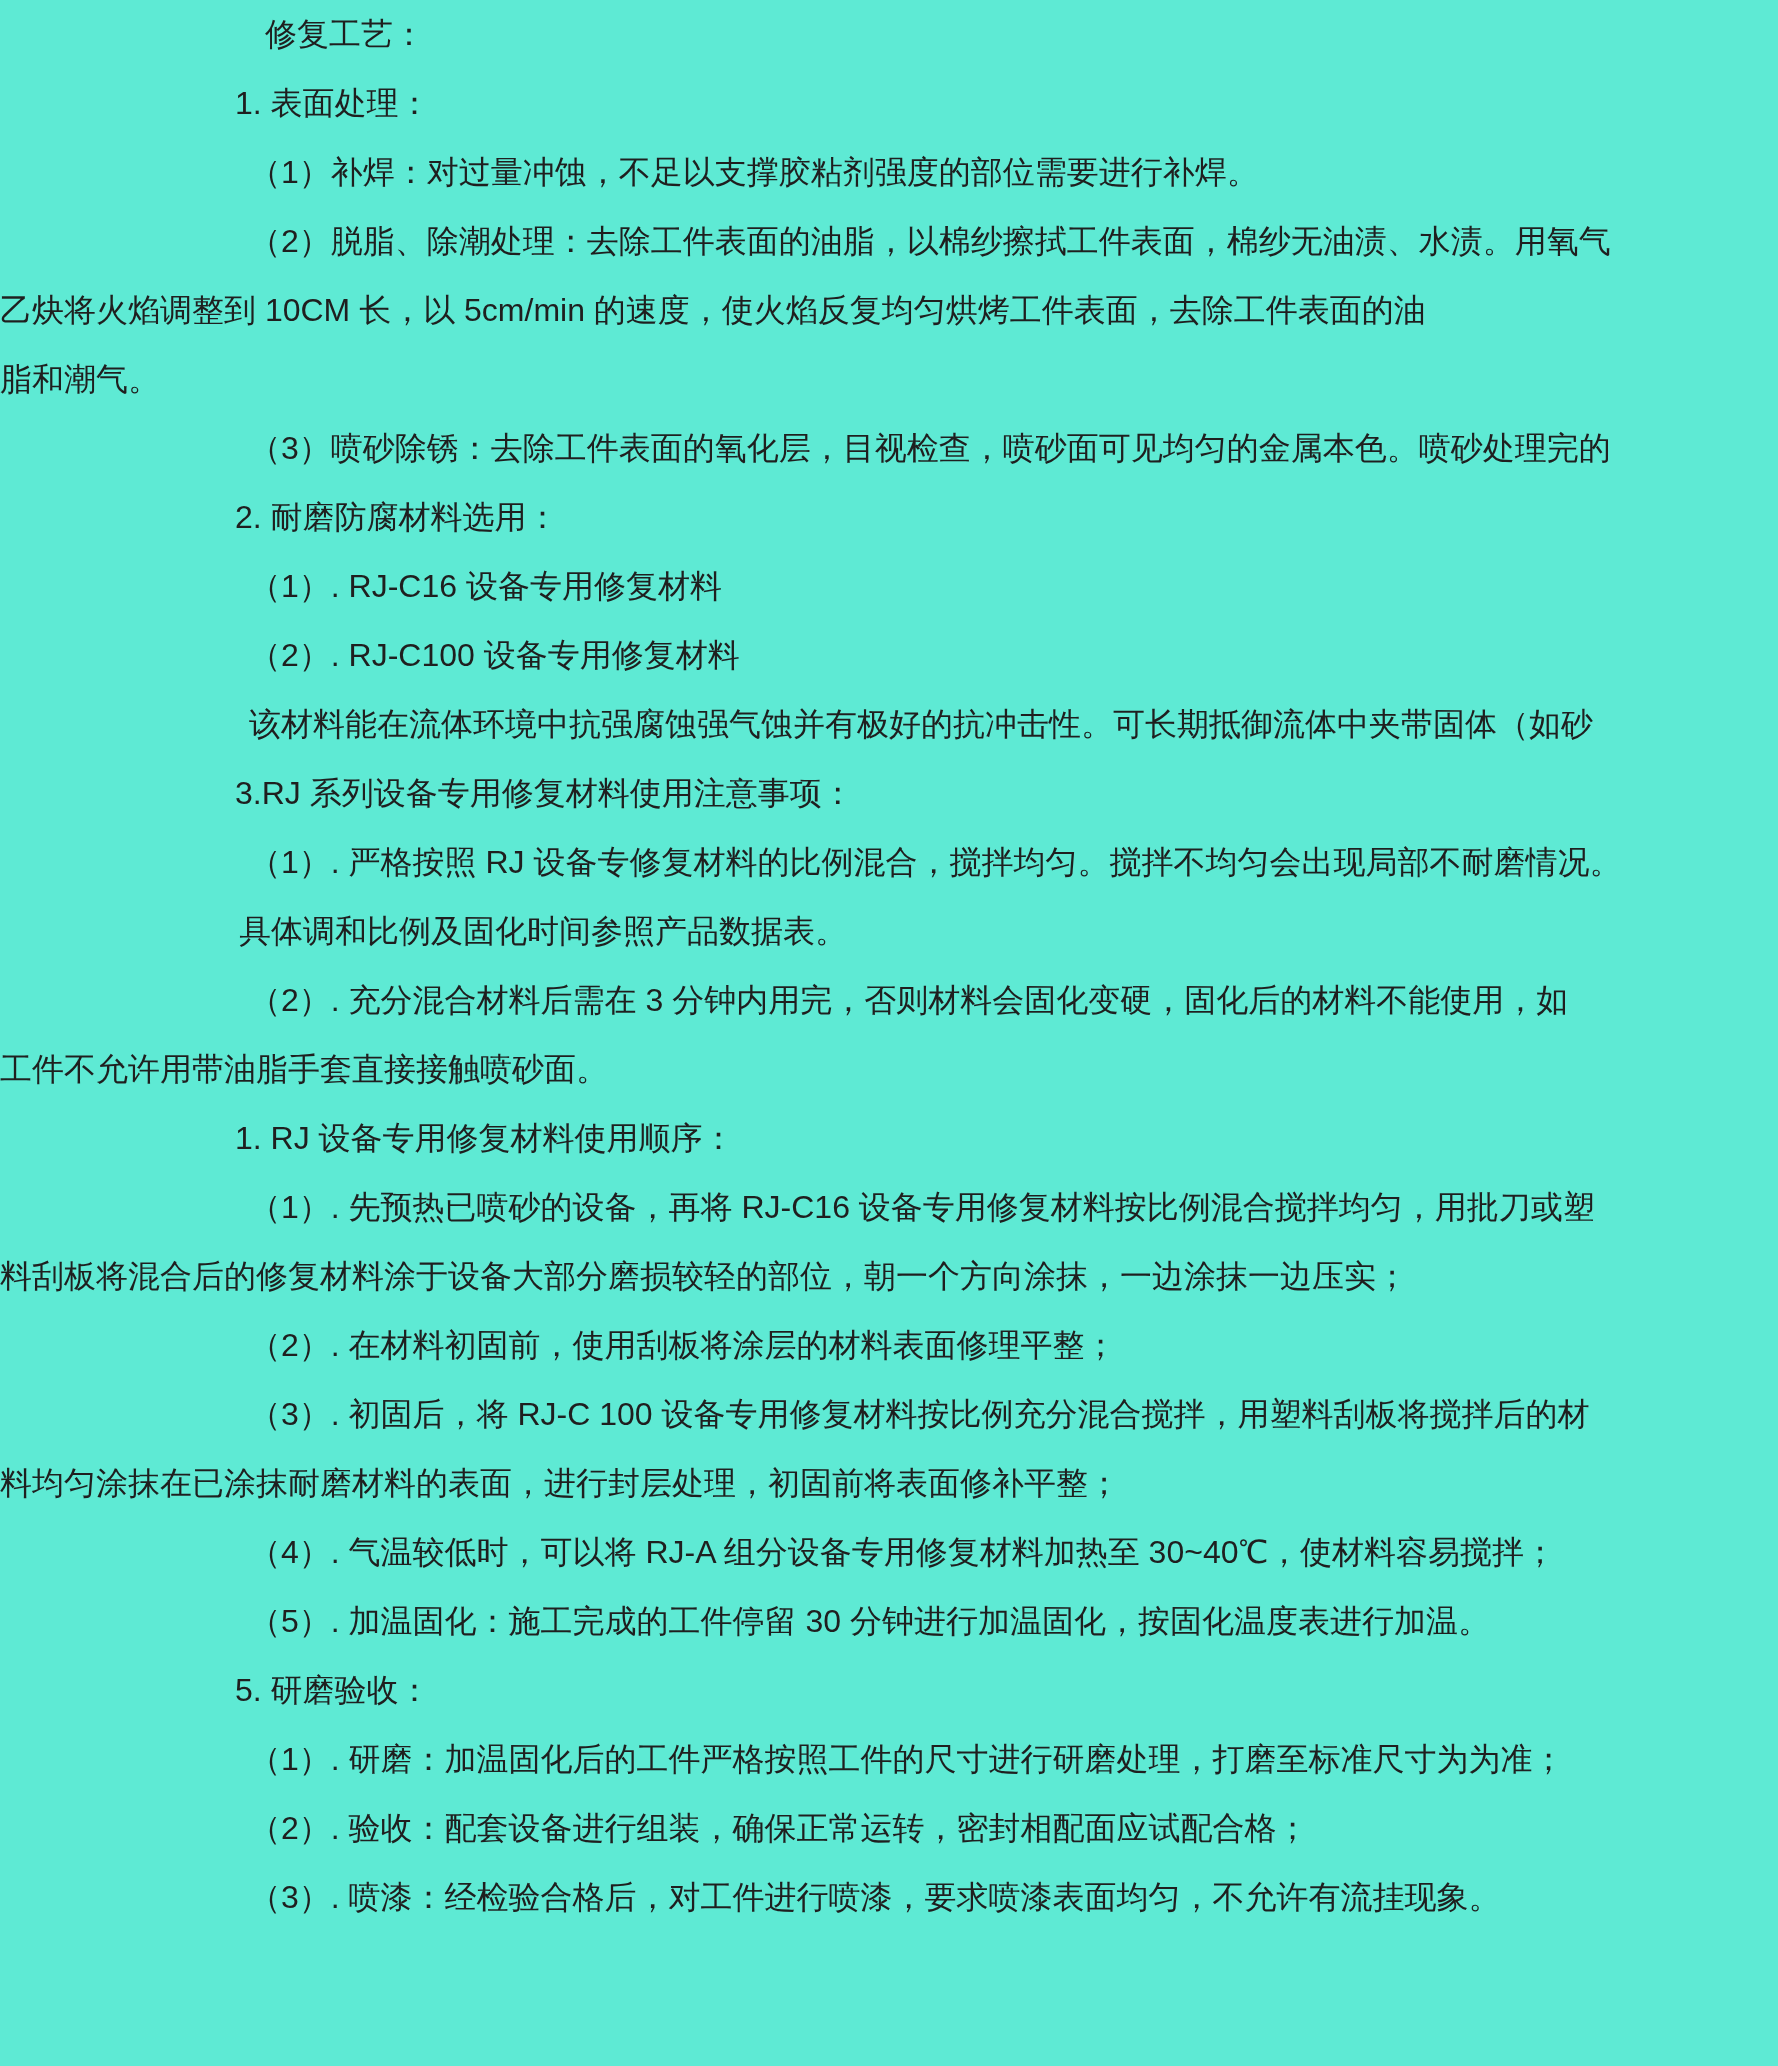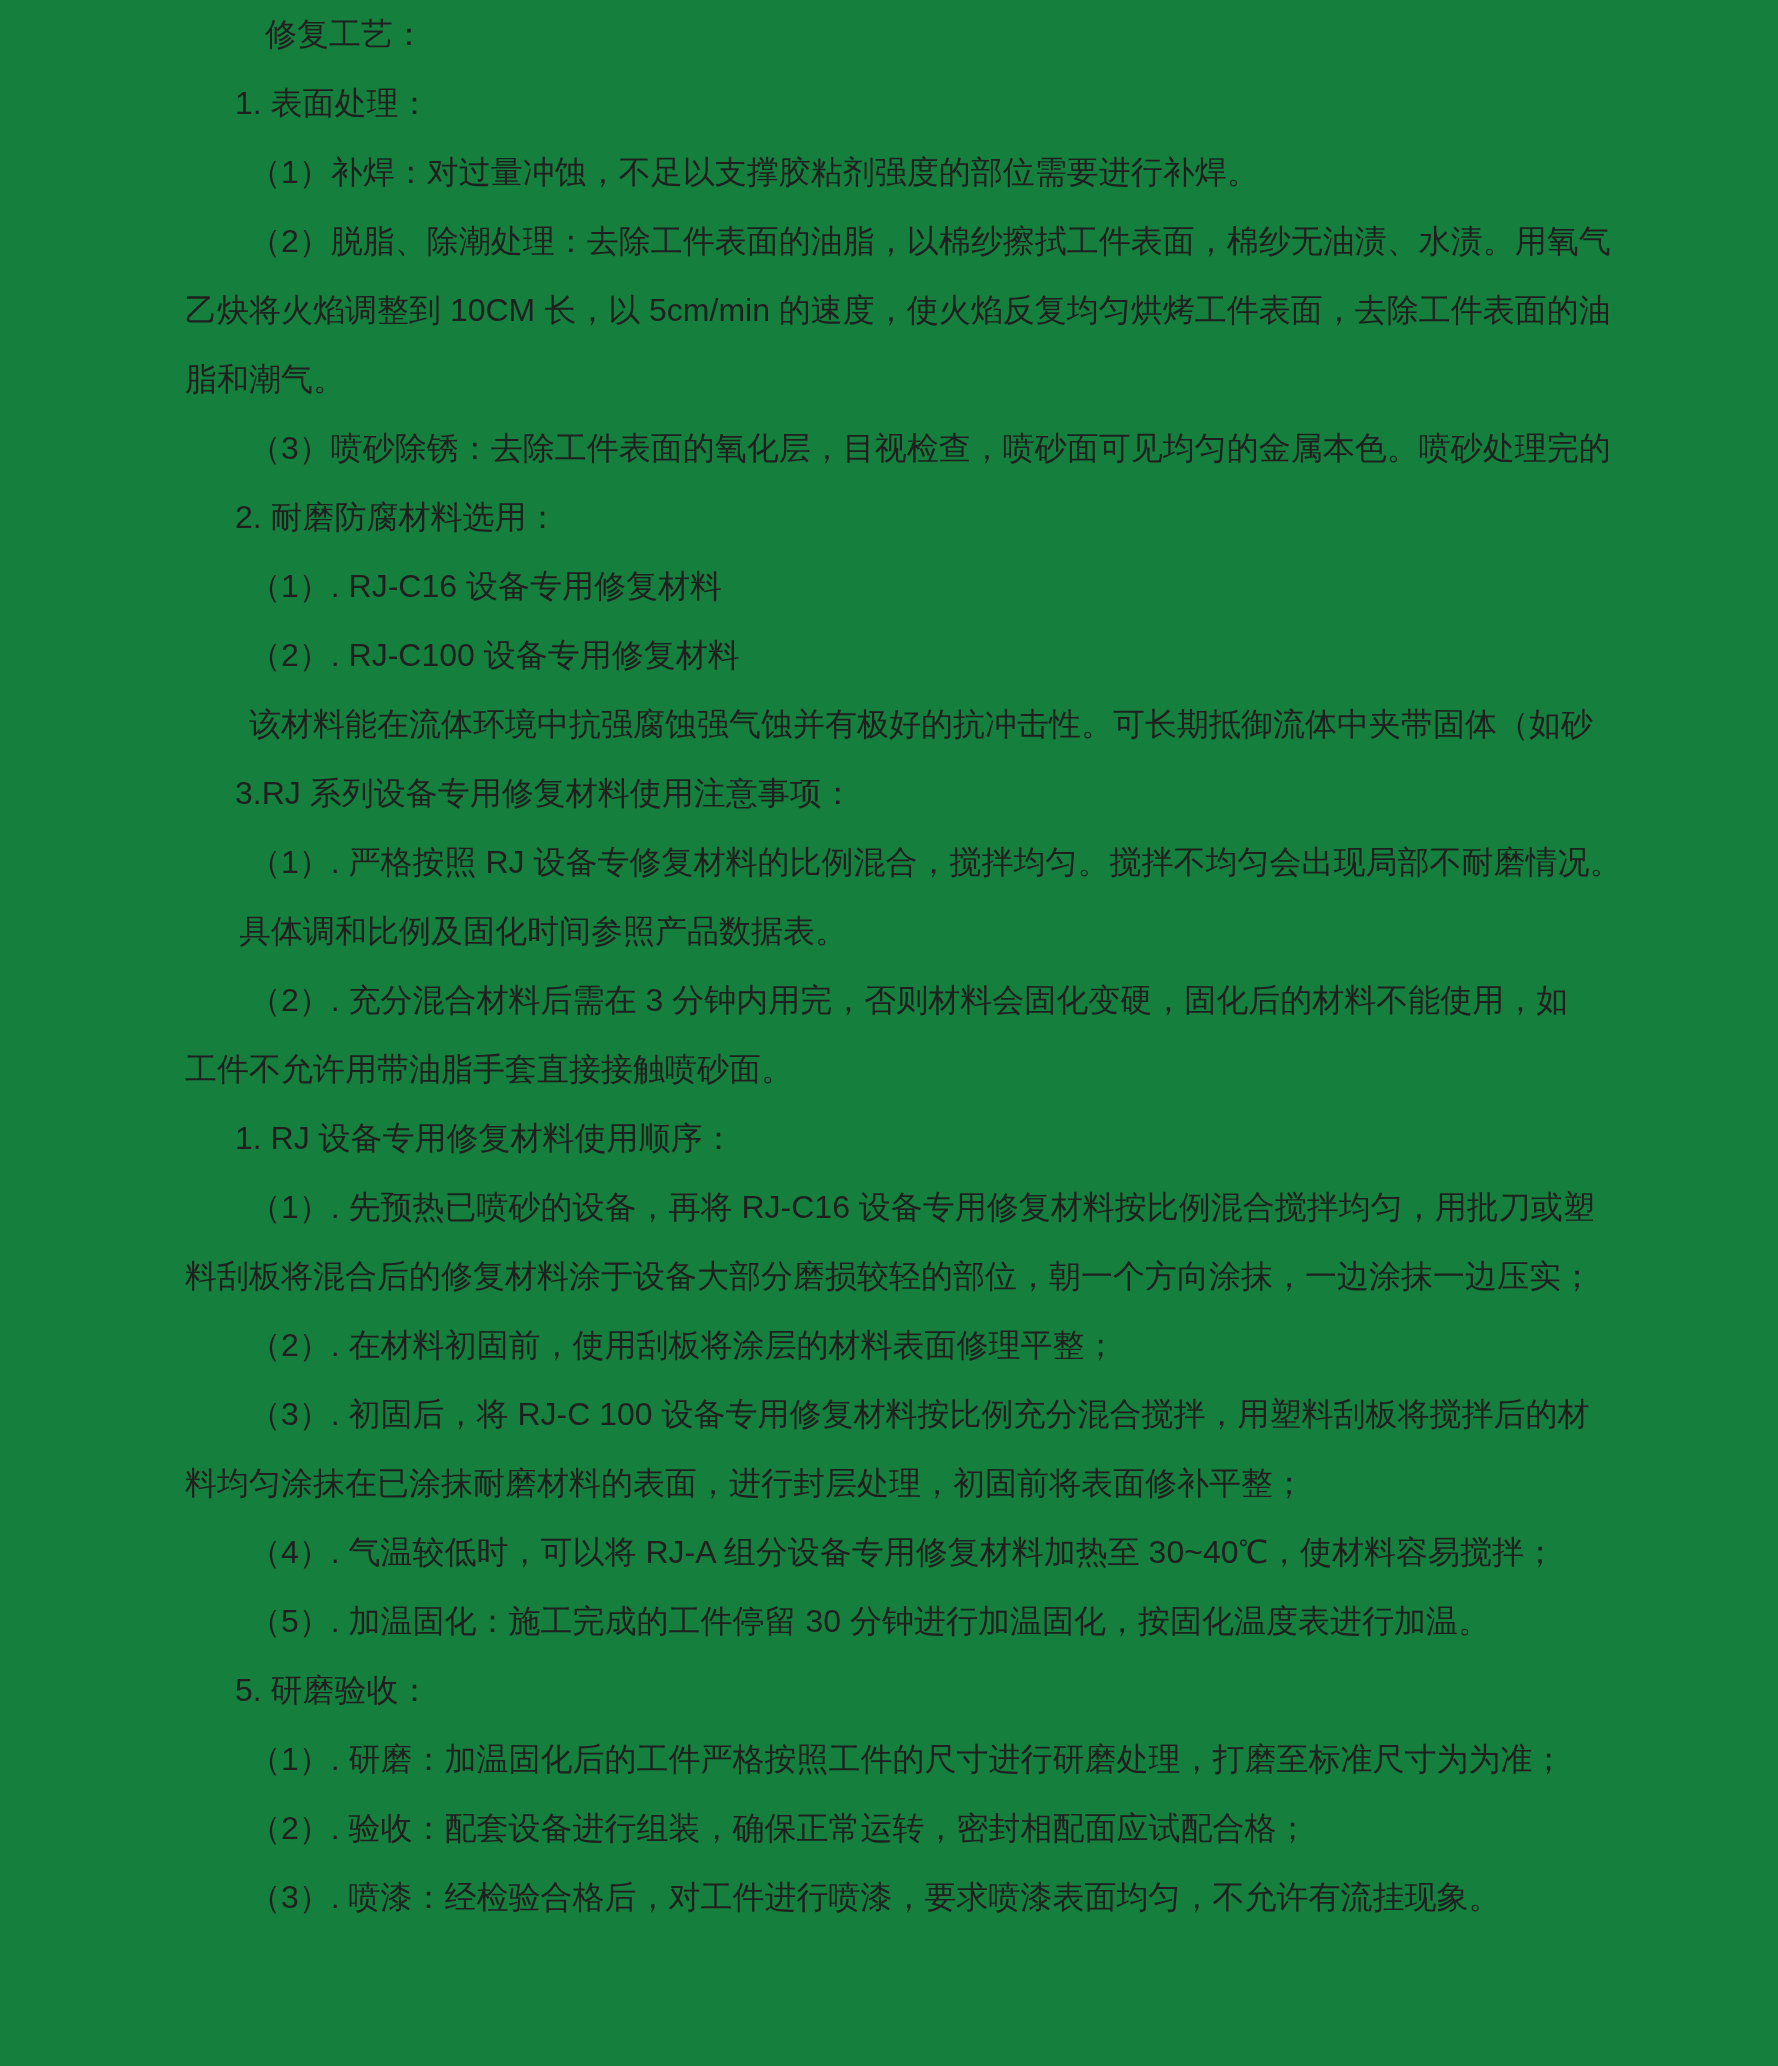--- a/index.html
+++ b/index.html
@@ -4,21 +4,21 @@
 <style>
   html, body {
     margin: 0;
     padding: 0;
     background: #ffffff;
   }
   .page {
     position: relative;
     width: 1778px;
     height: 2066px;
-    background: #15803d;
+    background: #5eead4;
     color: #1f1f1f;
     font-family: "Liberation Sans", sans-serif;
     overflow: hidden;
   }
   .doc-lines {
     position: absolute;
     top: 0;
     left: 0;
     width: 100%;
   }
@@ -26,21 +26,21 @@
     height: 69px;
     line-height: 69px;
     font-size: 32px;
     white-space: nowrap;
     font-weight: 400;
   }
   
   .k-title   { padding-left: 265px; }
   .k-heading { padding-left: 235px; }
   .k-item    { padding-left: 249px; }
-  .k-body    { padding-left: 185px; }
+  .k-body    { }
   .k-sub     { padding-left: 197px; margin-left: 42px; }
 </style>
 </head>
 <body>
 
 <div class="page">
   <div class="doc-lines">
       <div class="line k-title">修复工艺：</div>
       <div class="line k-heading">1. 表面处理：</div>
       <div class="line k-item">（1）补焊：对过量冲蚀，不足以支撑胶粘剂强度的部位需要进行补焊。</div>

